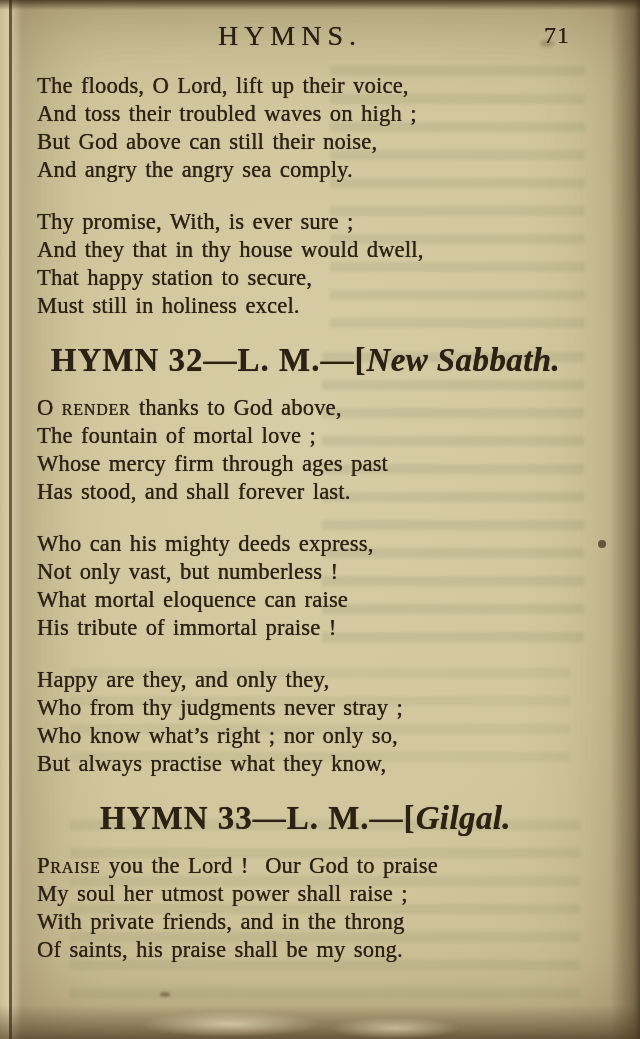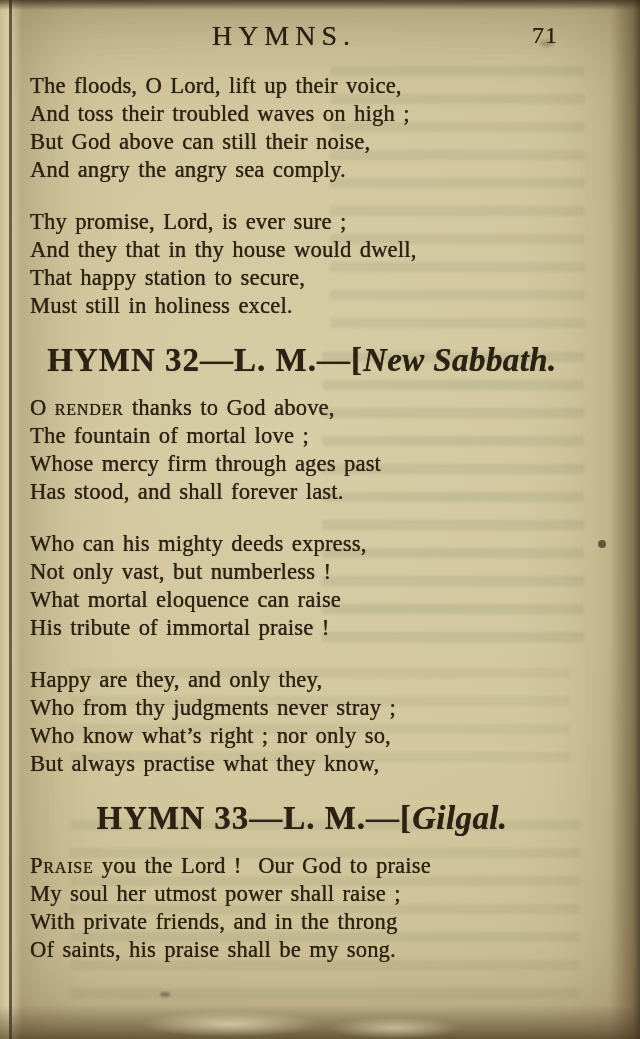--- a/index.html
+++ b/index.html
@@ -38,30 +38,30 @@
   .bleed.b2{left:322px;top:352px;width:262px;height:300px;opacity:.16;}
   .bleed.b3{left:70px;top:668px;width:500px;height:110px;opacity:.10;}
   .bleed.b4{left:70px;top:820px;width:510px;height:190px;opacity:.13;}
 
   .speck{position:absolute;border-radius:50%;pointer-events:none;}
   .speck.s1{left:598px;top:540px;width:8px;height:8px;background:rgba(55,44,26,.7);filter:blur(.5px);}
   .speck.s2{left:160px;top:992px;width:10px;height:5px;background:rgba(70,56,32,.45);filter:blur(1px);}
   .speck.s3{left:540px;top:40px;width:14px;height:7px;background:rgba(90,74,44,.3);filter:blur(1.5px);}
 
   
-  .header{position:absolute;top:20px;left:0;right:12px;height:40px;padding-left:32px;}
+  .header{position:absolute;top:20px;left:0;right:0;height:40px;padding-left:32px;}
   .running-title{
     position:absolute;left:0;right:60px;text-align:center;
     font-size:28px;letter-spacing:6px;color:#2a2112;
     text-shadow:0 0 .7px rgba(40,30,15,.8);
   }
   .folio{position:absolute;right:70px;top:2px;font-size:24px;letter-spacing:1px;
     text-shadow:0 0 .6px rgba(40,30,15,.8);}
 
-  .content{position:absolute;top:72px;left:0;right:0;}
+  .content{position:absolute;top:72px;left:7px;right:0;}
   .stanza{margin:0 0 24px 30px;}
   .line{
     font-size:22.5px;line-height:28px;white-space:nowrap;
     letter-spacing:.2px;word-spacing:2.5px;
     text-shadow:0 0 .7px rgba(43,34,19,.75), .4px .4px .4px rgba(43,34,19,.35);
   }
   .hymn-heading{
     margin:16px 36px 18px 0;text-align:center;
     font-size:33px;font-weight:bold;letter-spacing:1px;
     line-height:32px;white-space:nowrap;
@@ -90,21 +90,21 @@
   </div>
 
   <div class="content" id="content">
       <div class="stanza">
         <div class="line">The floods, O Lord, lift up their voice,</div>
         <div class="line">And toss their troubled waves on high ;</div>
         <div class="line">But God above can still their noise,</div>
         <div class="line">And angry the angry sea comply.</div>
       </div>
       <div class="stanza">
-        <div class="line">Thy promise, Lord, is ever sure ;</div>
+        <div class="line">Thy promise, With, is ever sure ;</div>
         <div class="line">And they that in thy house would dwell,</div>
         <div class="line">That happy station to secure,</div>
         <div class="line">Must still in holiness excel.</div>
       </div>
       <div class="hymn-heading"><span class="plain">HYMN 32—L. M.—[</span><span class="italic">New Sabbath.</span></div>
       <div class="stanza">
         <div class="line"><span class="plain">O </span><span class="smallcaps">render</span><span class="plain"> thanks to God above,</span></div>
         <div class="line">The fountain of mortal love ;</div>
         <div class="line">Whose mercy firm through ages past</div>
         <div class="line">Has stood, and shall forever last.</div>

